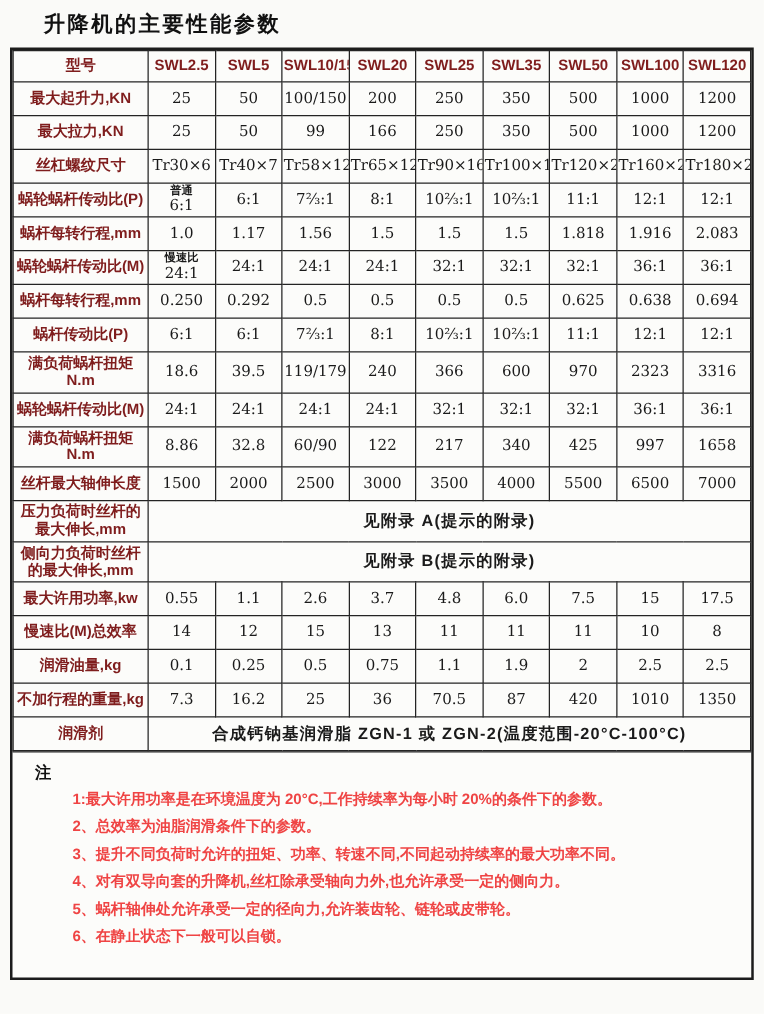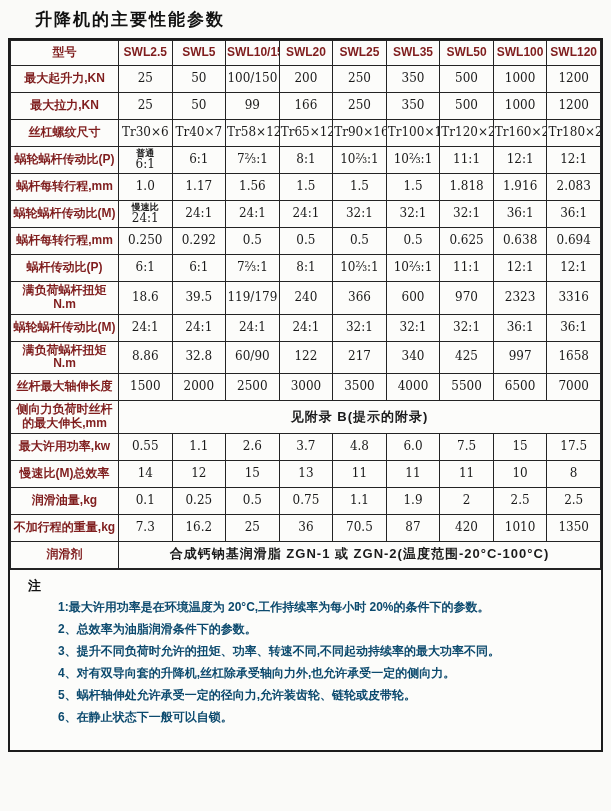--- a/index.html
+++ b/index.html
@@ -41,38 +41,38 @@
     white-space: pre-line;
   }
   .spec-table th.row-label { padding: 2px 1px; }
   .spec-table td {
     font-family: "DejaVu Serif", "Liberation Serif", serif;
     font-size: 12px; color: #1a1a1a;
     white-space: nowrap;
   }
   .spec-table td .cell-note {
     font-size: 9px; line-height: 10px;
-    font-family: Liberation Serif, serif; font-weight: bold;
+    font-family: Liberation Mono, monospace; font-weight: bold;
   }
   .spec-table td.span-cell {
     font-family: "Liberation Sans", "DejaVu Sans", sans-serif;
     font-weight: bold; font-size: 13px; letter-spacing: 1px;
   }
   .notes {
     border-top: 1px solid #242424;
     padding: 6px 10px 6px 10px;
     min-height: 168px;
   }
   .notes-heading {
     font-size: 13px; font-weight: bold; line-height: 20px;
     padding-left: 8px; color: #111;
   }
   .note-item {
     font-size: 12px; font-weight: bold; line-height: 22px;
-    padding-left: 38px; color: #0c4a6e;
+    padding-left: 38px; color: #ef4444;
     white-space: nowrap;
   }
 </style>
 </head>
 <body>
 
 <div class="page">
   <h1 class="title">升降机的主要性能参数</h1>
 
   <div class="frame">
@@ -239,20 +239,25 @@
             <td>2000</td>
             <td>2500</td>
             <td>3000</td>
             <td>3500</td>
             <td>4000</td>
             <td>5500</td>
             <td>6500</td>
             <td>7000</td>
           </tr>
           <tr>
+            <th class="row-label">压力负荷时丝杆的
+最大伸长,mm</th>
+            <td colspan="9" class="span-cell">见附录 A(提示的附录)</td>
+          </tr>
+          <tr>
             <th class="row-label">侧向力负荷时丝杆
 的最大伸长,mm</th>
             <td colspan="9" class="span-cell">见附录 B(提示的附录)</td>
           </tr>
           <tr>
             <th class="row-label">最大许用功率,kw</th>
             <td>0.55</td>
             <td>1.1</td>
             <td>2.6</td>
             <td>3.7</td>

